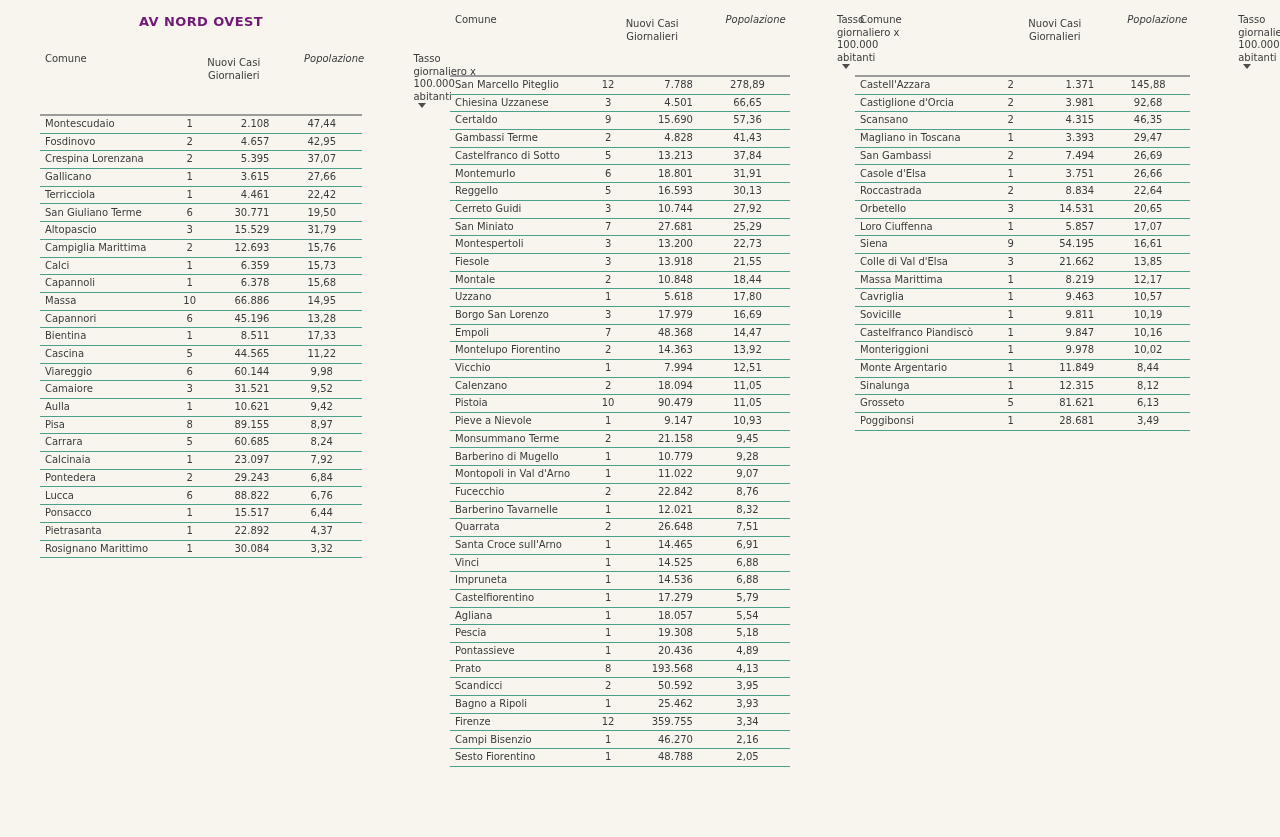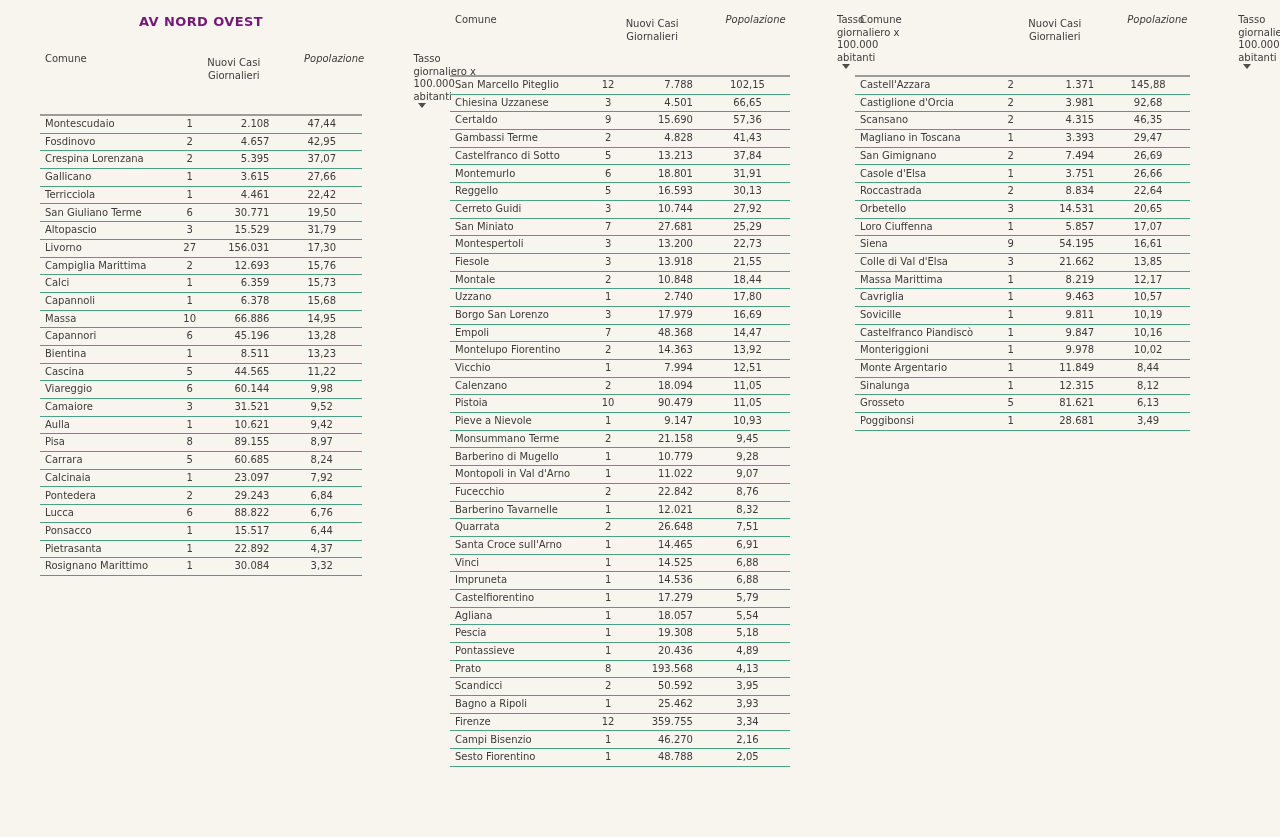--- a/index.html
+++ b/index.html
@@ -121,26 +121,20 @@
           <div class="tcell c2">30.771</div>
           <div class="tcell c3">19,50</div>
         </div>
         <div class="trow grid4">
           <div class="tcell c0">Altopascio</div>
           <div class="tcell c1">3</div>
           <div class="tcell c2">15.529</div>
           <div class="tcell c3">31,79</div>
         </div>
         <div class="trow grid4">
-          <div class="tcell c0">Livorno</div>
-          <div class="tcell c1">27</div>
-          <div class="tcell c2">156.031</div>
-          <div class="tcell c3">17,30</div>
-        </div>
-        <div class="trow grid4">
           <div class="tcell c0">Campiglia Marittima</div>
           <div class="tcell c1">2</div>
           <div class="tcell c2">12.693</div>
           <div class="tcell c3">15,76</div>
         </div>
         <div class="trow grid4">
           <div class="tcell c0">Calci</div>
           <div class="tcell c1">1</div>
           <div class="tcell c2">6.359</div>
           <div class="tcell c3">15,73</div>
@@ -160,21 +154,21 @@
         <div class="trow grid4">
           <div class="tcell c0">Capannori</div>
           <div class="tcell c1">6</div>
           <div class="tcell c2">45.196</div>
           <div class="tcell c3">13,28</div>
         </div>
         <div class="trow grid4">
           <div class="tcell c0">Bientina</div>
           <div class="tcell c1">1</div>
           <div class="tcell c2">8.511</div>
-          <div class="tcell c3">13,23</div>
+          <div class="tcell c3">17,33</div>
         </div>
         <div class="trow grid4">
           <div class="tcell c0">Cascina</div>
           <div class="tcell c1">5</div>
           <div class="tcell c2">44.565</div>
           <div class="tcell c3">11,22</div>
         </div>
         <div class="trow grid4">
           <div class="tcell c0">Viareggio</div>
           <div class="tcell c1">6</div>
@@ -252,21 +246,21 @@
       <div class="hcell c3">
         <span class="sort"></span>
         <span class="tasso-label">Tasso giornaliero x 100.000 abitanti</span>
       </div>
     </div>
     <div class="tbody">
         <div class="trow grid4">
           <div class="tcell c0">San Marcello Piteglio</div>
           <div class="tcell c1">12</div>
           <div class="tcell c2">7.788</div>
-          <div class="tcell c3">102,15</div>
+          <div class="tcell c3">278,89</div>
         </div>
         <div class="trow grid4">
           <div class="tcell c0">Chiesina Uzzanese</div>
           <div class="tcell c1">3</div>
           <div class="tcell c2">4.501</div>
           <div class="tcell c3">66,65</div>
         </div>
         <div class="trow grid4">
           <div class="tcell c0">Certaldo</div>
           <div class="tcell c1">9</div>
@@ -323,21 +317,21 @@
         </div>
         <div class="trow grid4">
           <div class="tcell c0">Montale</div>
           <div class="tcell c1">2</div>
           <div class="tcell c2">10.848</div>
           <div class="tcell c3">18,44</div>
         </div>
         <div class="trow grid4">
           <div class="tcell c0">Uzzano</div>
           <div class="tcell c1">1</div>
-          <div class="tcell c2">2.740</div>
+          <div class="tcell c2">5.618</div>
           <div class="tcell c3">17,80</div>
         </div>
         <div class="trow grid4">
           <div class="tcell c0">Borgo San Lorenzo</div>
           <div class="tcell c1">3</div>
           <div class="tcell c2">17.979</div>
           <div class="tcell c3">16,69</div>
         </div>
         <div class="trow grid4">
           <div class="tcell c0">Empoli</div>
@@ -521,21 +515,21 @@
           <div class="tcell c2">4.315</div>
           <div class="tcell c3">46,35</div>
         </div>
         <div class="trow grid4">
           <div class="tcell c0">Magliano in Toscana</div>
           <div class="tcell c1">1</div>
           <div class="tcell c2">3.393</div>
           <div class="tcell c3">29,47</div>
         </div>
         <div class="trow grid4">
-          <div class="tcell c0">San Gimignano</div>
+          <div class="tcell c0">San Gambassi</div>
           <div class="tcell c1">2</div>
           <div class="tcell c2">7.494</div>
           <div class="tcell c3">26,69</div>
         </div>
         <div class="trow grid4">
           <div class="tcell c0">Casole d'Elsa</div>
           <div class="tcell c1">1</div>
           <div class="tcell c2">3.751</div>
           <div class="tcell c3">26,66</div>
         </div>

